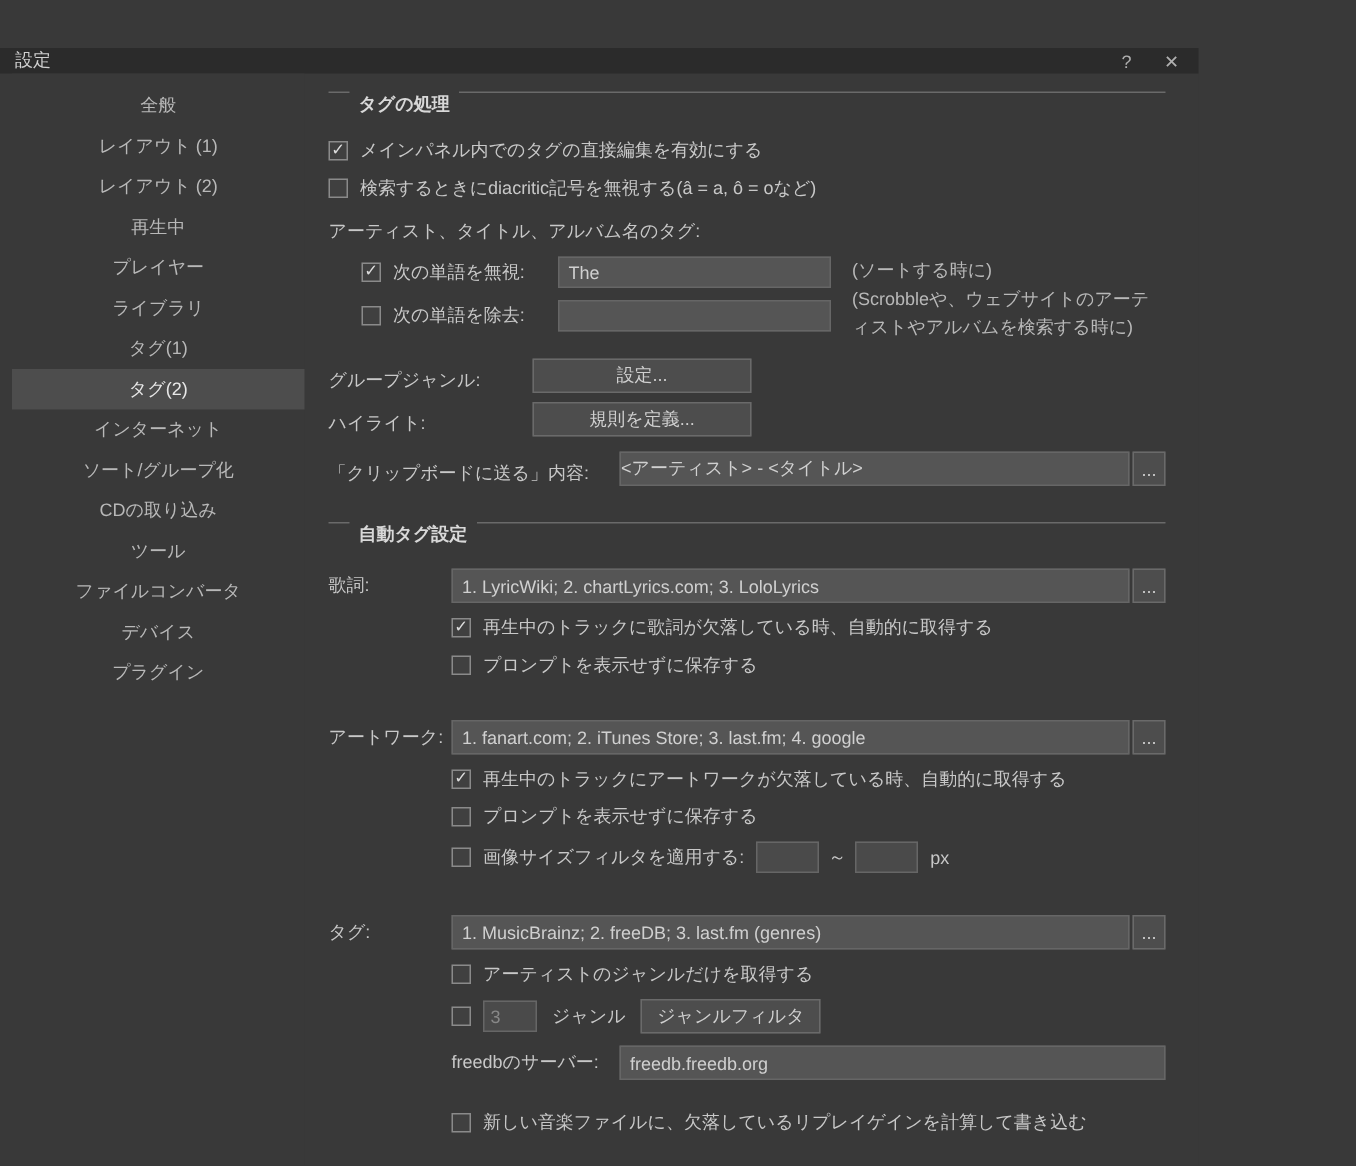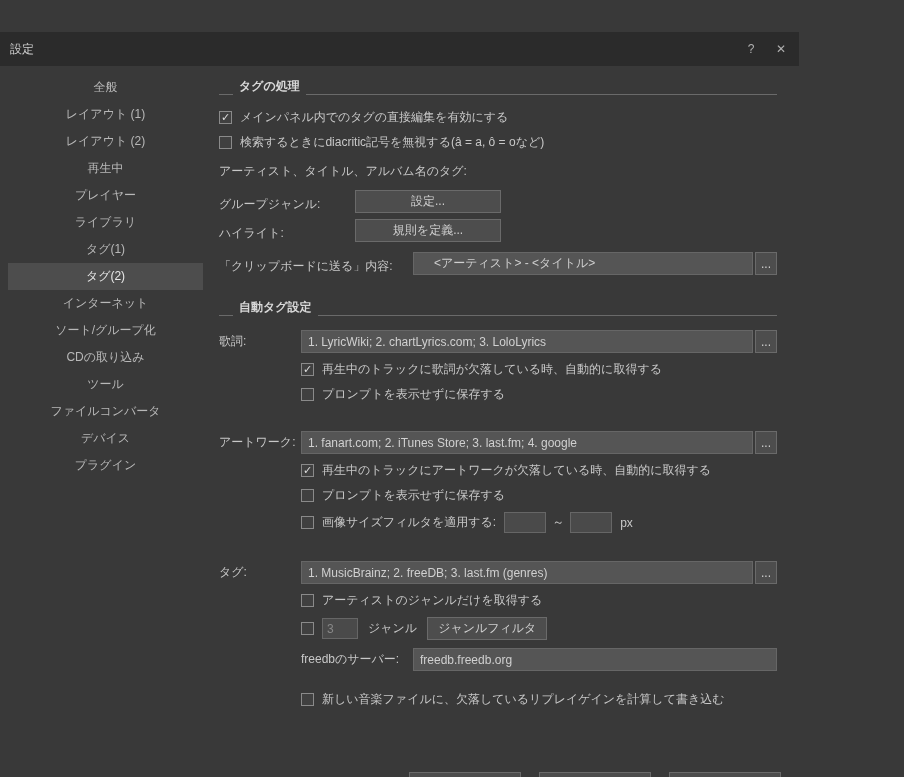--- a/index.html
+++ b/index.html
@@ -73,21 +73,21 @@
 .main {
   flex: 1;
   padding: 12px 14px 0 16px;
   overflow-y: auto;
 }
 .section {
   margin-bottom: 24px;
 }
 .section-header {
   display: flex;
-  align-items: flex-end;
+  align-items: flex-start;
   margin-bottom: 14px;
 }
 .section-line-left {
   width: 14px;
   height: 1px;
   background: #6a6a6a;
 }
 .section-title {
   color: #d8d8d8;
   font-size: 12px;
@@ -184,21 +184,21 @@
 }
 .clipboard-row .label {
   width: 194px;
   color: #c8c8c8;
 }
 .clipboard-input {
   flex: 1;
   background: #555;
   border: 1px solid #666;
   color: #d0d0d0;
-  padding: 3px 20px;
+  padding: 3px 0;
   font-size: 12px;
   font-family: inherit;
   height: 23px;
 }
 .ellipsis-btn {
   width: 22px;
   height: 23px;
   background: #4d4d4d;
   border: 1px solid #6a6a6a;
   color: #d0d0d0;
@@ -371,20 +371,38 @@
           <div class="checkbox checked"></div>
           <span class="cblabel">メインパネル内でのタグの直接編集を有効にする</span>
         </div>
         <div class="row">
           <div class="checkbox"></div>
           <span class="cblabel">検索するときにdiacritic記号を無視する(â = a, ô = oなど)</span>
         </div>
 
         <div class="subheading">アーティスト、タイトル、アルバム名のタグ:</div>
 
+        <div class="ignore-block">
+          <div class="ignore-left">
+            <div class="row indent">
+              <div class="checkbox checked"></div>
+              <span class="label-col" style="width:110px">次の単語を無視:</span>
+              <input class="input-text input-text-wide" value="The" style="">
+            </div>
+            <div class="row indent">
+              <div class="checkbox"></div>
+              <span class="label-col" style="width:110px">次の単語を除去:</span>
+              <input class="input-text input-text-wide" value="" style="">
+            </div>
+          </div>
+          <div class="ignore-right">
+            <div>(ソートする時に)</div>
+            <div>(Scrobbleや、ウェブサイトのアーティストやアルバムを検索する時に)</div>
+          </div>
+        </div>
 
         <div class="group-row" style="margin-top:10px">
           <span class="label">グループジャンル:</span>
           <button class="btn btn-mid">設定...</button>
         </div>
         <div class="group-row">
           <span class="label">ハイライト:</span>
           <button class="btn btn-mid">規則を定義...</button>
         </div>
 

